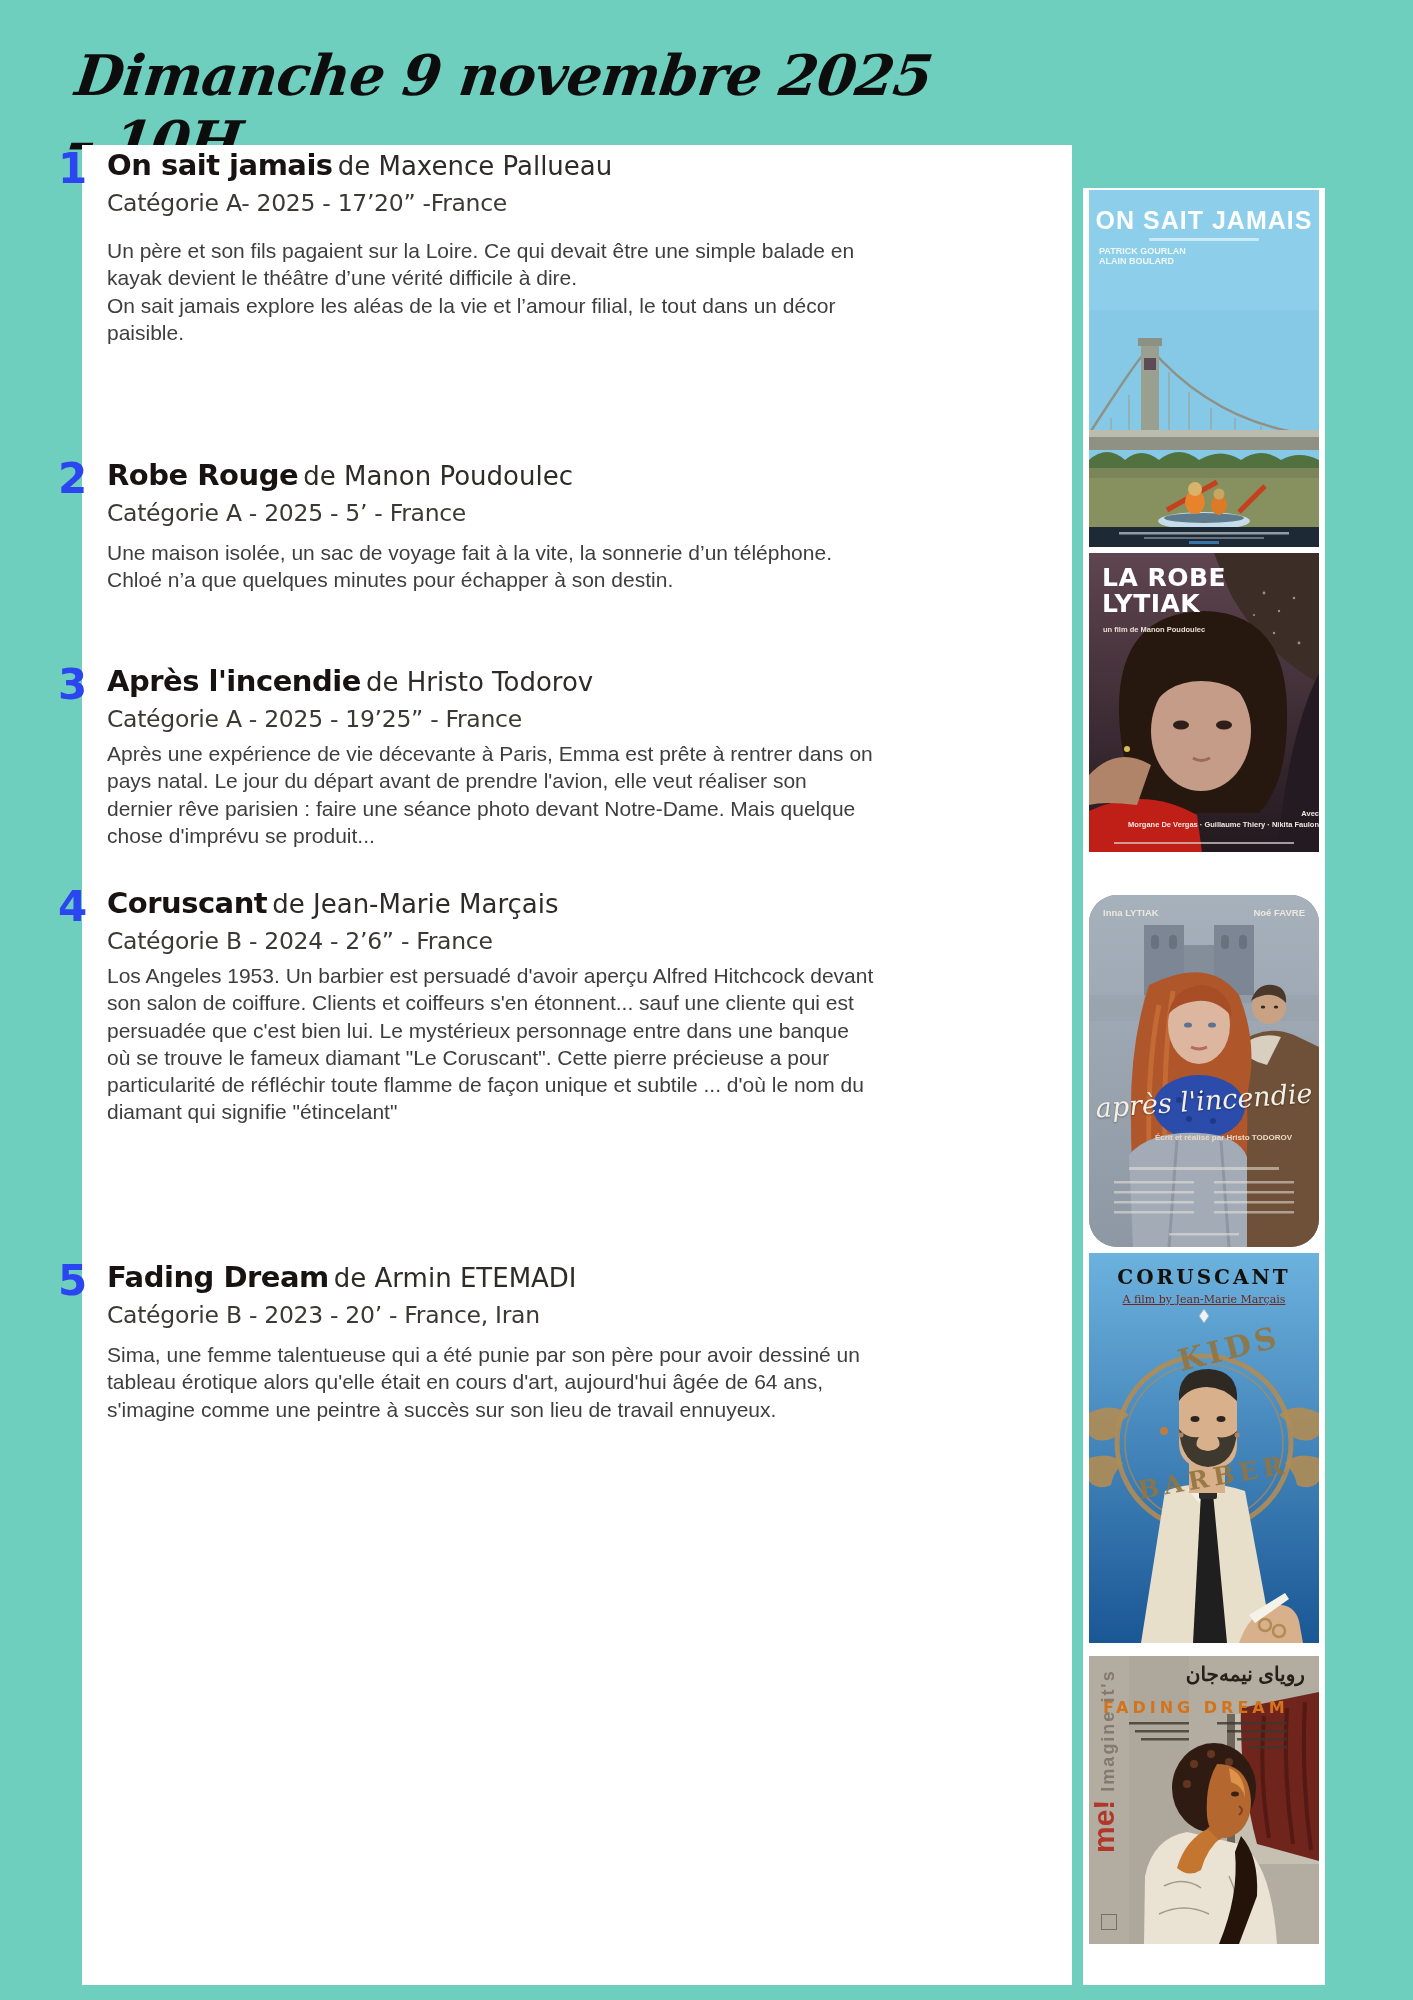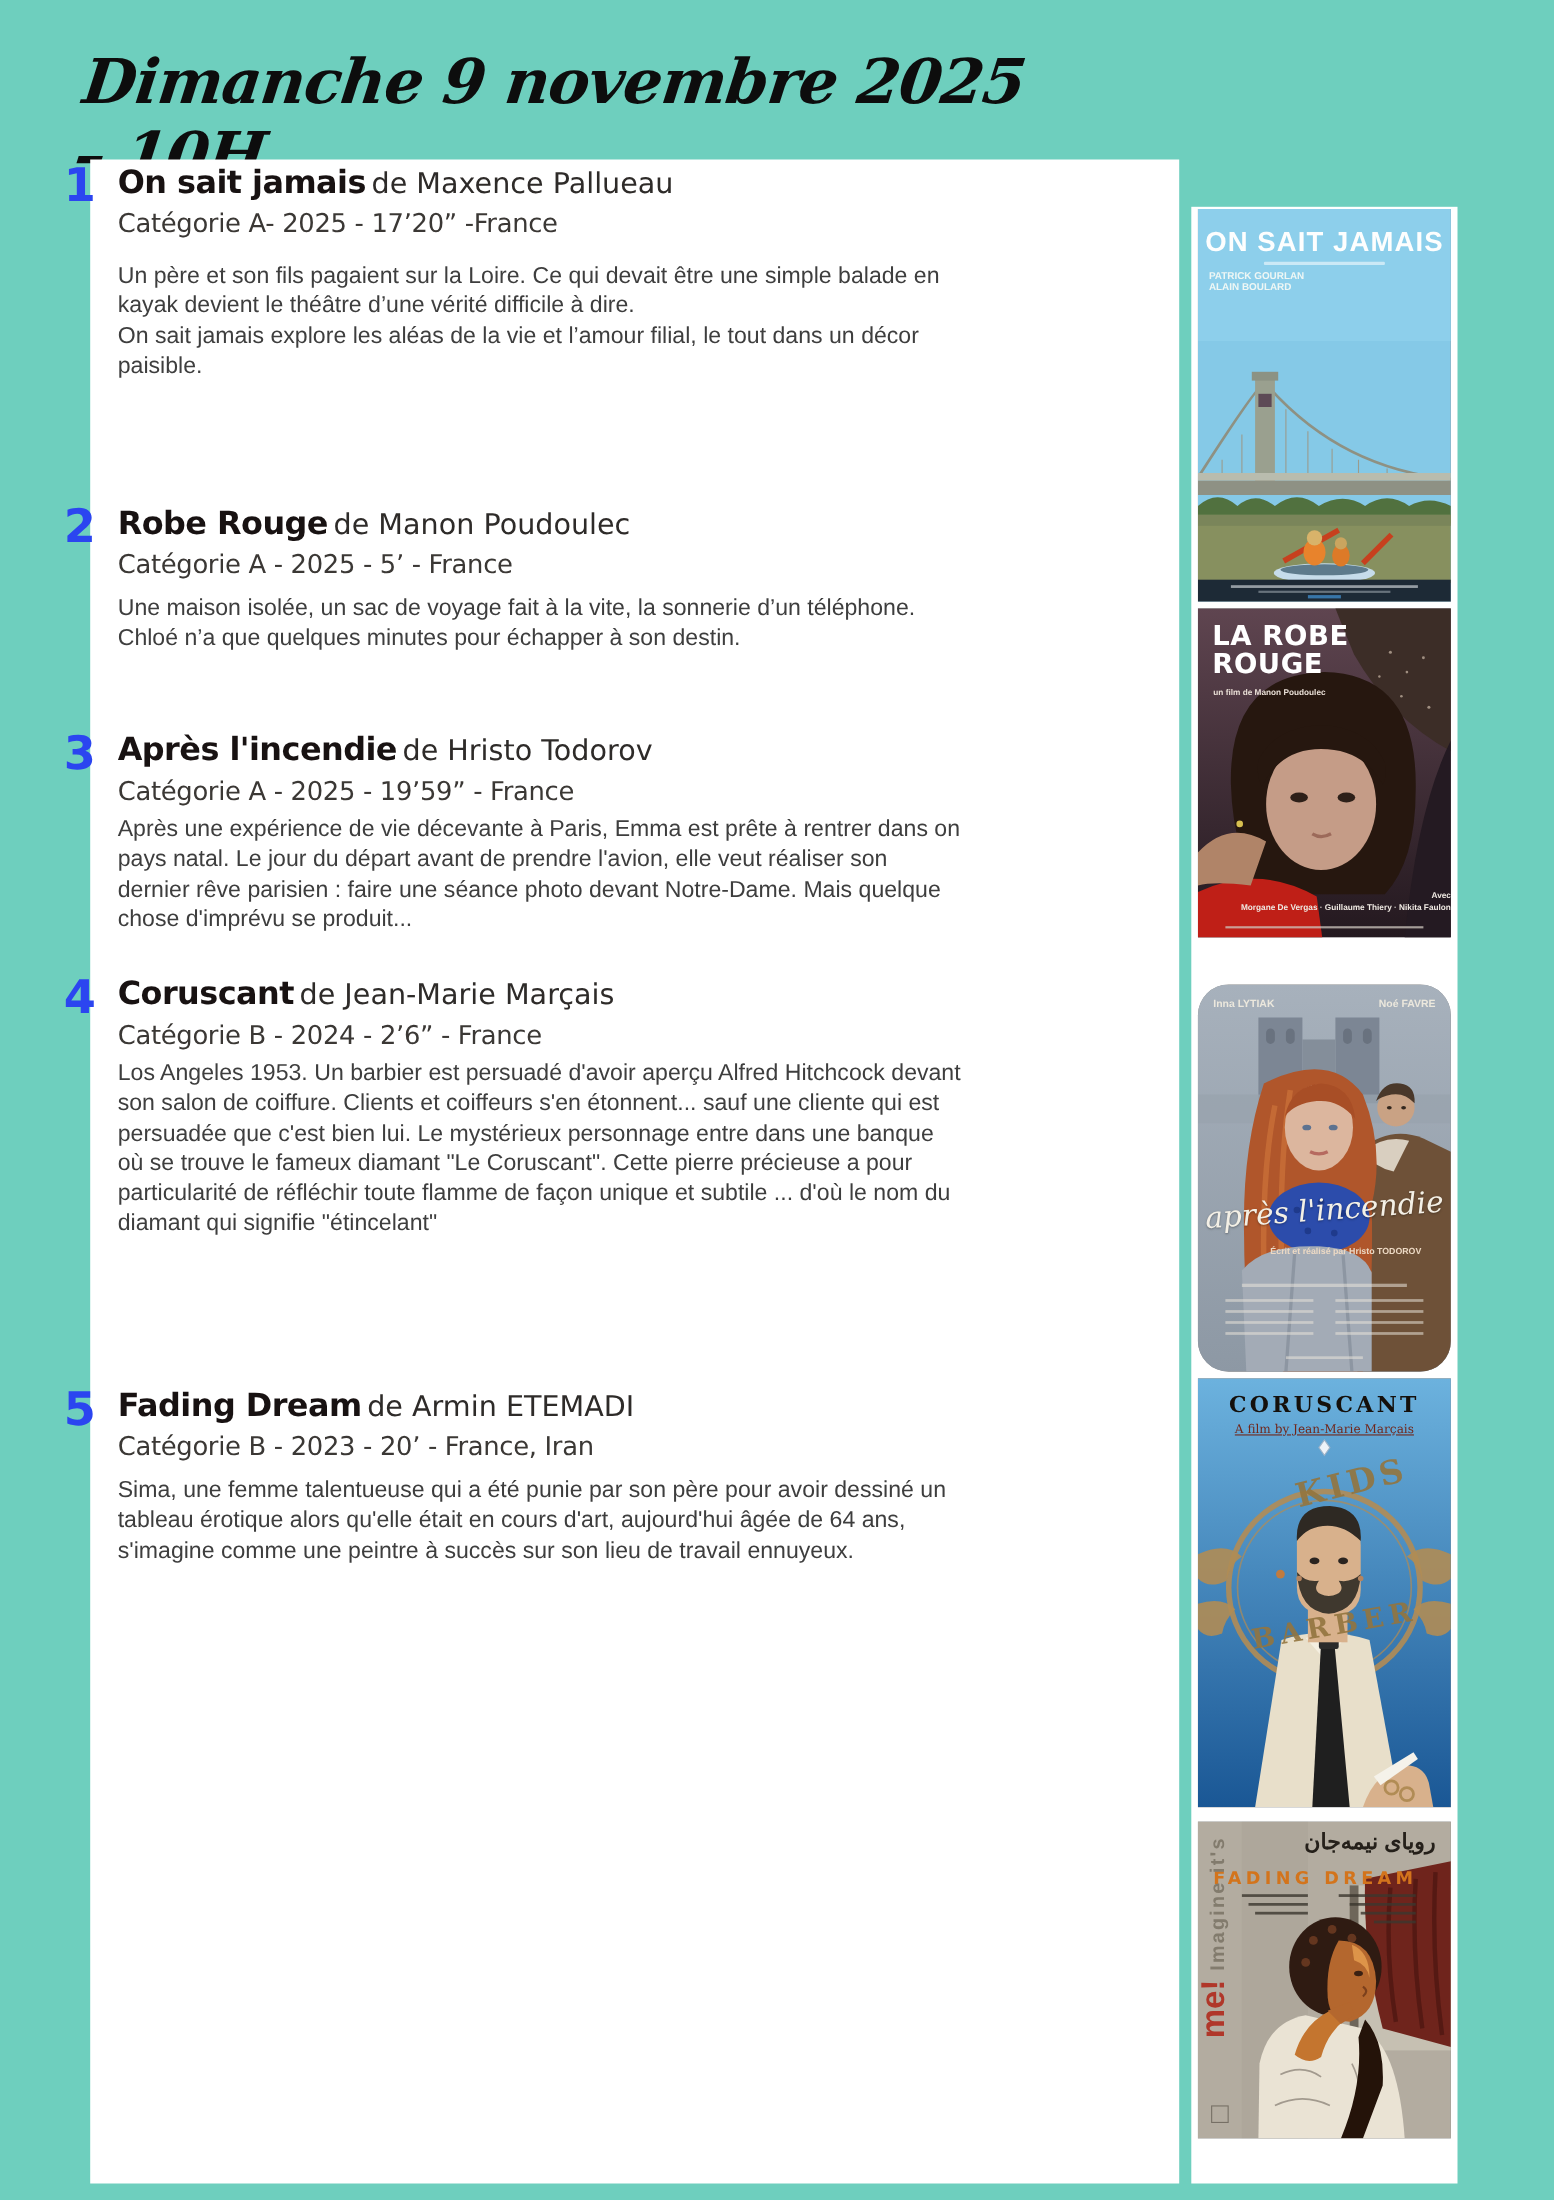--- a/index.html
+++ b/index.html
@@ -109,21 +109,21 @@
       <div class="title-line"><span class="film-title">Robe Rouge</span> <span class="film-dir">de Manon Poudoulec</span></div>
       <div class="film-meta">Catégorie A - 2025 - 5’ - France</div>
       <div class="film-desc">Une maison isolée, un sac de voyage fait à la vite, la sonnerie d’un téléphone. Chloé n’a que quelques minutes pour échapper à son destin.</div>
     </div>
   </div>
 
   <div class="entry" id="e3">
     <div class="num">3</div>
     <div class="body">
       <div class="title-line"><span class="film-title">Après l'incendie</span> <span class="film-dir">de Hristo Todorov</span></div>
-      <div class="film-meta">Catégorie A - 2025 - 19’59” - France</div>
+      <div class="film-meta">Catégorie A - 2025 - 19’25” - France</div>
       <div class="film-desc">Après une expérience de vie décevante à Paris, Emma est prête à rentrer dans on pays natal. Le jour du départ avant de prendre l'avion, elle veut réaliser son dernier rêve parisien : faire une séance photo devant Notre-Dame. Mais quelque chose d'imprévu se produit...</div>
     </div>
   </div>
 
   <div class="entry" id="e4">
     <div class="num">4</div>
     <div class="body">
       <div class="title-line"><span class="film-title">Coruscant</span> <span class="film-dir">de Jean-Marie Marçais</span></div>
       <div class="film-meta">Catégorie B - 2024 - 2’6” - France</div>
       <div class="film-desc">Los Angeles 1953. Un barbier est persuadé d'avoir aperçu Alfred Hitchcock devant son salon de coiffure. Clients et coiffeurs s'en étonnent... sauf une cliente qui est persuadée que c'est bien lui. Le mystérieux personnage entre dans une banque où se trouve le fameux diamant "Le Coruscant". Cette pierre précieuse a pour particularité de réfléchir toute flamme de façon unique et subtile ... d'où le nom du diamant qui signifie "étincelant"</div>
@@ -210,21 +210,21 @@
         <path d="M55,138 Q70,108 112,106 Q155,108 170,140 Q172,155 168,160 Q150,128 112,128 Q75,128 58,162 Q53,152 55,138 Z" fill="#26170f"></path>
         <ellipse cx="92" cy="172" rx="8" ry="4.5" fill="#2e2019"></ellipse>
         <ellipse cx="135" cy="172" rx="8" ry="4.5" fill="#2e2019"></ellipse>
         <path d="M104,205 q8,5 17,0" stroke="#9c6a5a" stroke-width="3" fill="none"></path>
         <path d="M0,336 L0,258 Q55,232 108,262 L118,336 Z" fill="#bf1f17"></path>
         <path d="M0,222 Q28,192 62,212 L48,252 Q15,248 0,252 Z" fill="#b08468"></path>
         <circle cx="38" cy="196" r="3" fill="#d8c050"></circle>
       </svg>
       <div class="pov p2-title">
         <div>LA ROBE</div>
-        <div>ROUGE</div>
+        <div>LYTIAK</div>
       </div>
       <div class="pov p2-byline">un film de Manon Poudoulec</div>
       <div class="pov p2-credits">Avec
 Morgane De Vergas · Guillaume Thiery · Nikita Faulon</div>
       <div class="tinybar" style="left:25px; bottom:8px; width:180px; background:#cfc8c0;"></div>
     </div>
 
     <div class="poster" id="p3">
       <svg width="230" height="352" viewBox="0 0 230 352">
         <defs>

